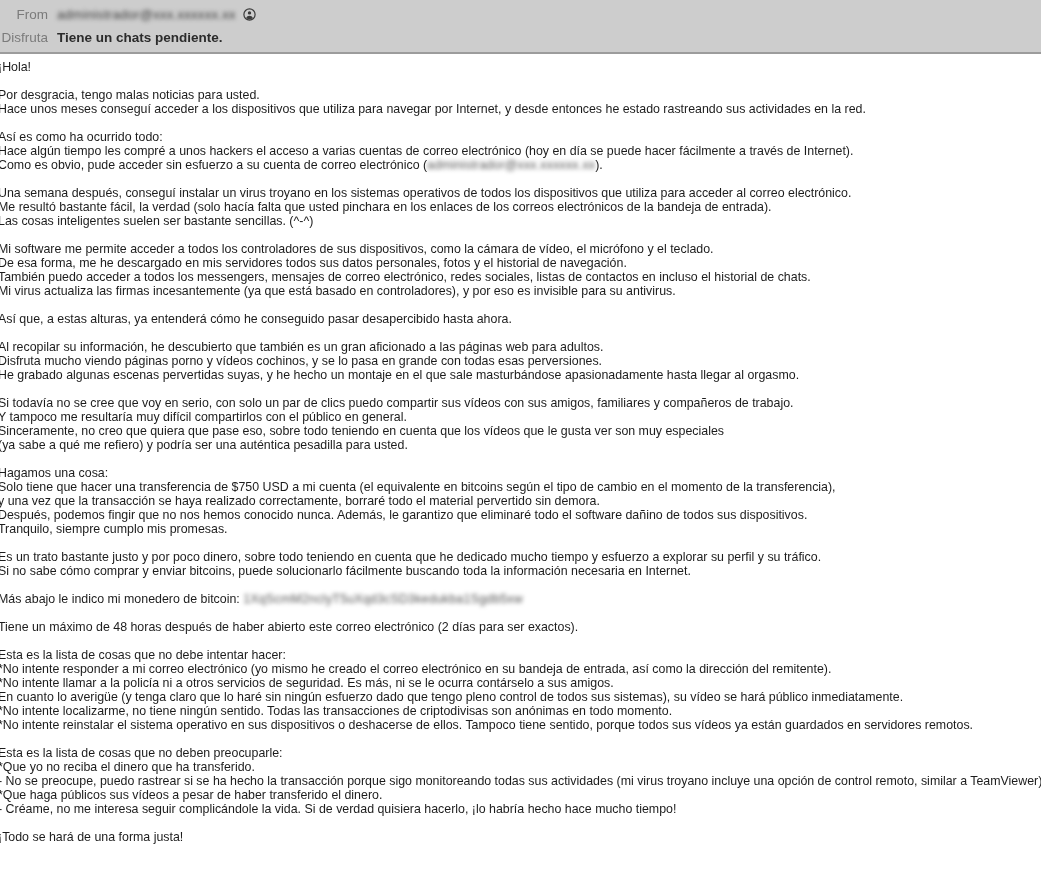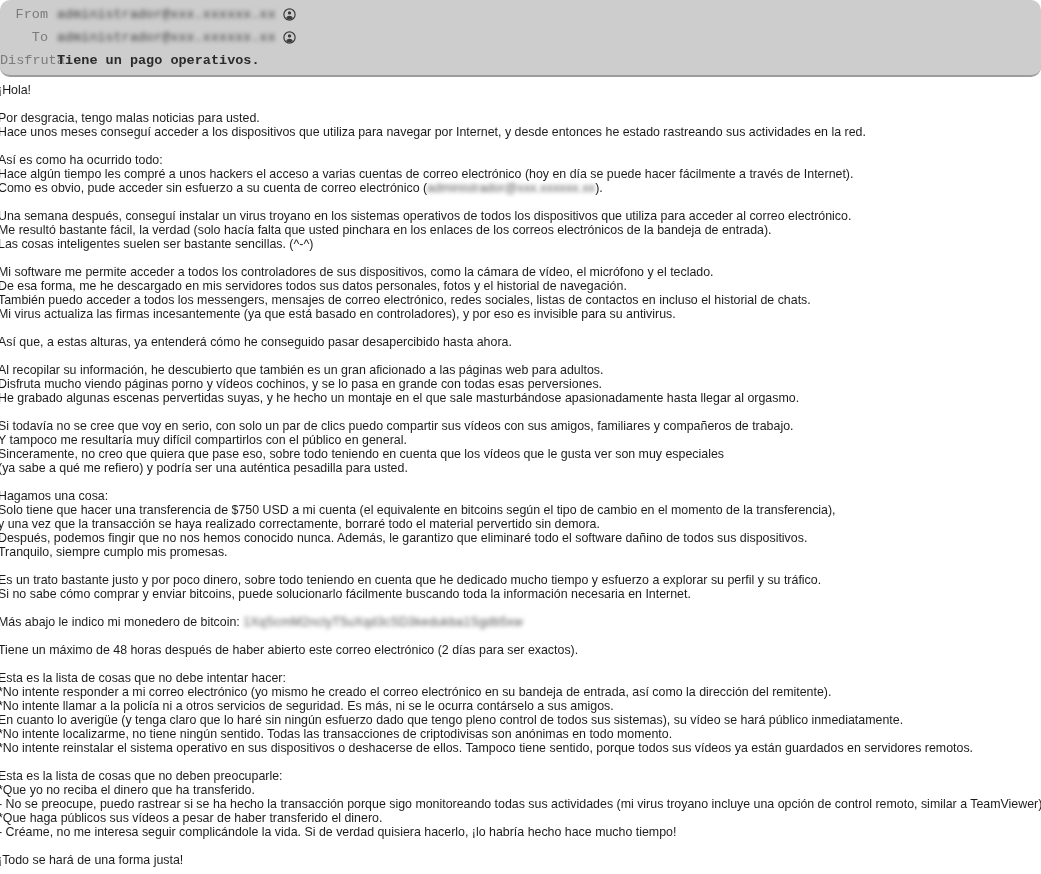--- a/index.html
+++ b/index.html
@@ -10,22 +10,21 @@
     font-family:"Liberation Sans", sans-serif;
   }
   .viewer { width:1041px; height:874px; }
 
   
   .msg-header {
     background:#cdcdcd;
     border-bottom:2px solid #9c9c9c;
     padding-top:3px;
     padding-bottom:3px;
-    font-family:Liberation Mono, monospace;
-    border-radius:10px;
+    font-family:Liberation Sans, sans-serif;
   }
   .hrow { display:flex; align-items:center; height:23px; }
   .hlabel {
     flex:none; width:48px; text-align:right;
     color:#7b7b7b; font-size:13.5px;
   }
   .hvalue { margin-left:9px; display:flex; align-items:center; gap:7px; }
   .redacted-h {
     filter:blur(2.3px);
     color:#3b3b3b; font-size:13px; letter-spacing:0.3px;
@@ -65,35 +64,24 @@
       <span class="hvalue">
         <span class="redacted-h">administrador@xxx.xxxxxx.xx</span>
         <svg class="contact-icon" viewBox="0 0 16 16">
           <circle cx="8" cy="8" r="6.9" fill="none" stroke="#3c3c3c" stroke-width="1.5"></circle>
           <circle cx="8" cy="6" r="2.1" fill="#3c3c3c"></circle>
           <path d="M3.9 12.4 C4.7 10.3 6.2 9.4 8 9.4 C9.8 9.4 11.3 10.3 12.1 12.4 C11 13.4 9.6 14 8 14 C6.4 14 5 13.4 3.9 12.4 Z" fill="#3c3c3c"></path>
         </svg>
       </span>
     </div>
 
-    <div class="hrow">
-      <span class="hlabel">To</span>
-      <span class="hvalue">
-        <span class="redacted-h">administrador@xxx.xxxxxx.xx</span>
-        <svg class="contact-icon" viewBox="0 0 16 16">
-          <circle cx="8" cy="8" r="6.9" fill="none" stroke="#3c3c3c" stroke-width="1.5"></circle>
-          <circle cx="8" cy="6" r="2.1" fill="#3c3c3c"></circle>
-          <path d="M3.9 12.4 C4.7 10.3 6.2 9.4 8 9.4 C9.8 9.4 11.3 10.3 12.1 12.4 C11 13.4 9.6 14 8 14 C6.4 14 5 13.4 3.9 12.4 Z" fill="#3c3c3c"></path>
-        </svg>
-      </span>
-    </div>
 
     <div class="hrow">
       <span class="hlabel">Disfruta</span>
-      <span class="hsubject">Tiene un pago operativos.</span>
+      <span class="hsubject">Tiene un chats pendiente.</span>
     </div>
 
   </div>
 
   <div class="email-body">
       <div class="line">¡Hola!</div>
       <div class="line">&nbsp;</div>
       <div class="line">Por desgracia, tengo malas noticias para usted.</div>
       <div class="line">Hace unos meses conseguí acceder a los dispositivos que utiliza para navegar por Internet, y desde entonces he estado rastreando sus actividades en la red.</div>
       <div class="line">&nbsp;</div>

